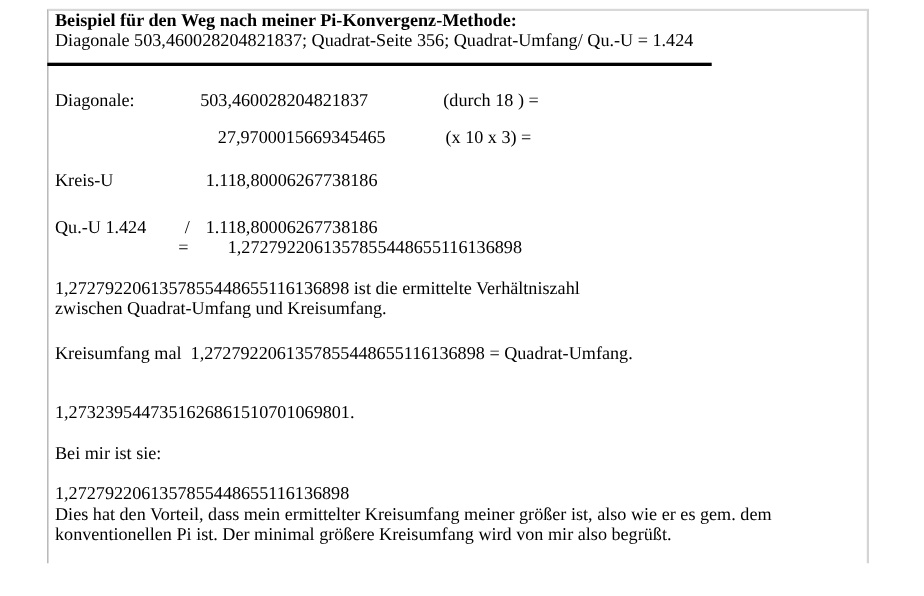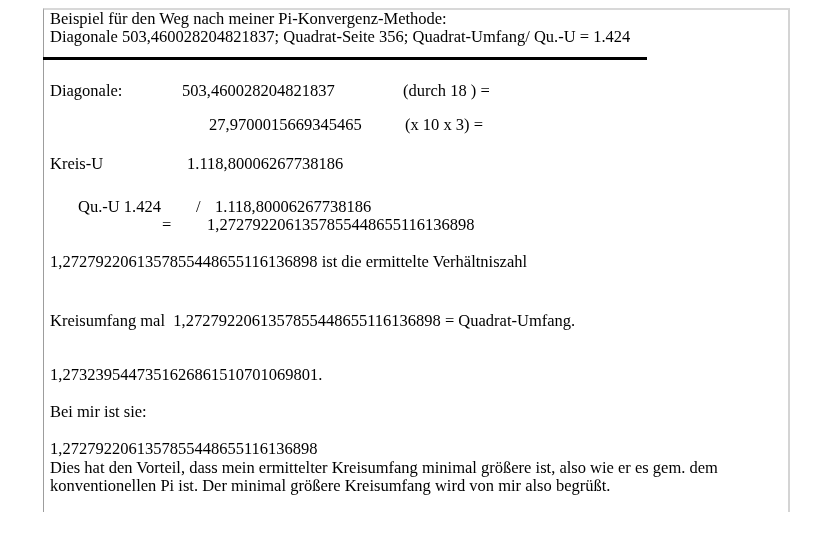--- a/index.html
+++ b/index.html
@@ -50,58 +50,59 @@
     background: #000000;
   }
 </style>
 </head>
 <body>
 
 <div class="screen">
 
   <div class="frame"></div>
 
-  <div class="textline" style="top:10px;">Beispiel für den Weg nach meiner Pi-Konvergenz-Methode:</div>
+  <div class="textline" style="top:10px;font-weight:bold;">Beispiel für den Weg nach meiner Pi-Konvergenz-Methode:</div>
   <div class="textline" style="top:28px;">Diagonale 503,460028204821837; Quadrat-Seite 356; Quadrat-Umfang/ Qu.-U = 1.424</div>
 
   <div class="divider"></div>
 
   <div class="row" style="top:82px;">
     <span class="seg" style="left:50px;">Diagonale:</span>
     <span class="seg" style="left:182px;">503,460028204821837</span>
     <span class="seg" style="left:403px;">(durch 18 ) =</span>
   </div>
 
   <div class="row" style="top:116px;">
-    <span class="seg" style="left:209px;text-align:center;">27,9700015669345465</span>
+    <span class="seg" style="left:198px;text-align:center;">27,9700015669345465</span>
     <span class="seg" style="left:405px;">(x 10 x 3) =</span>
   </div>
 
   <div class="row" style="top:155px;">
     <span class="seg" style="left:50px;">Kreis-U</span>
     <span class="seg" style="left:187px;">1.118,80006267738186</span>
   </div>
 
-  <div class="row" style="top:198px;margin-left:28px;">
+  <div class="row" style="top:198px;">
     <span class="seg" style="left:50px;">Qu.-U 1.424</span>
     <span class="seg" style="left:168px;">/</span>
     <span class="seg" style="left:187px;">1.118,80006267738186</span>
   </div>
 
   <div class="row" style="top:216px;">
     <span class="seg" style="left:162px;">=</span>
     <span class="seg" style="left:207px;">1,2727922061357855448655116136898</span>
   </div>
 
   <div class="textline" style="top:253px;">1,2727922061357855448655116136898 ist die ermittelte Verhältniszahl</div>
+  <div class="textline" style="top:271px;">zwischen Quadrat-Umfang und Kreisumfang.</div>
 
   <div class="textline" style="top:312px;">Kreisumfang mal  1,2727922061357855448655116136898 = Quadrat-Umfang.</div>
 
   <div class="textline" style="top:366px;">1,2732395447351626861510701069801.</div>
 
   <div class="textline" style="top:403px;">Bei mir ist sie:</div>
 
   <div class="textline" style="top:440px;">1,2727922061357855448655116136898</div>
 
-  <div class="textline" style="top:459px;">Dies hat den Vorteil, dass mein ermittelter Kreisumfang minimal größere ist, also wie er es gem. dem</div>
+  <div class="textline" style="top:459px;">Dies hat den Vorteil, dass mein ermittelter Kreisumfang meiner größer ist, also wie er es gem. dem</div>
   <div class="textline" style="top:477px;">konventionellen Pi ist. Der minimal größere Kreisumfang wird von mir also begrüßt.</div>
 
 </div>
 
 </body></html>

